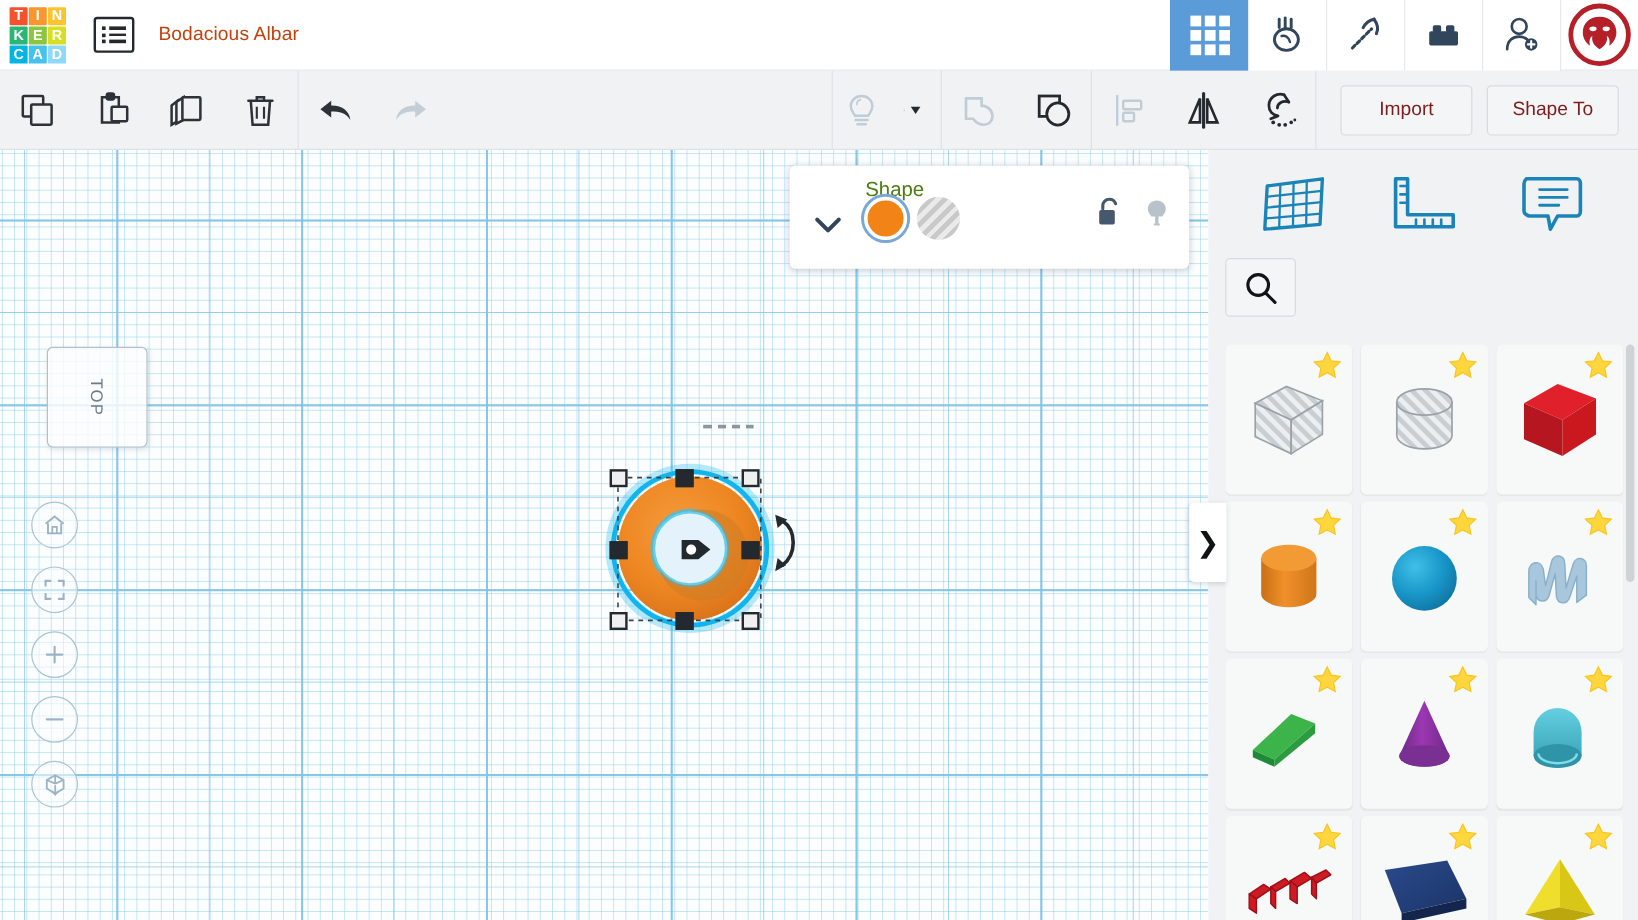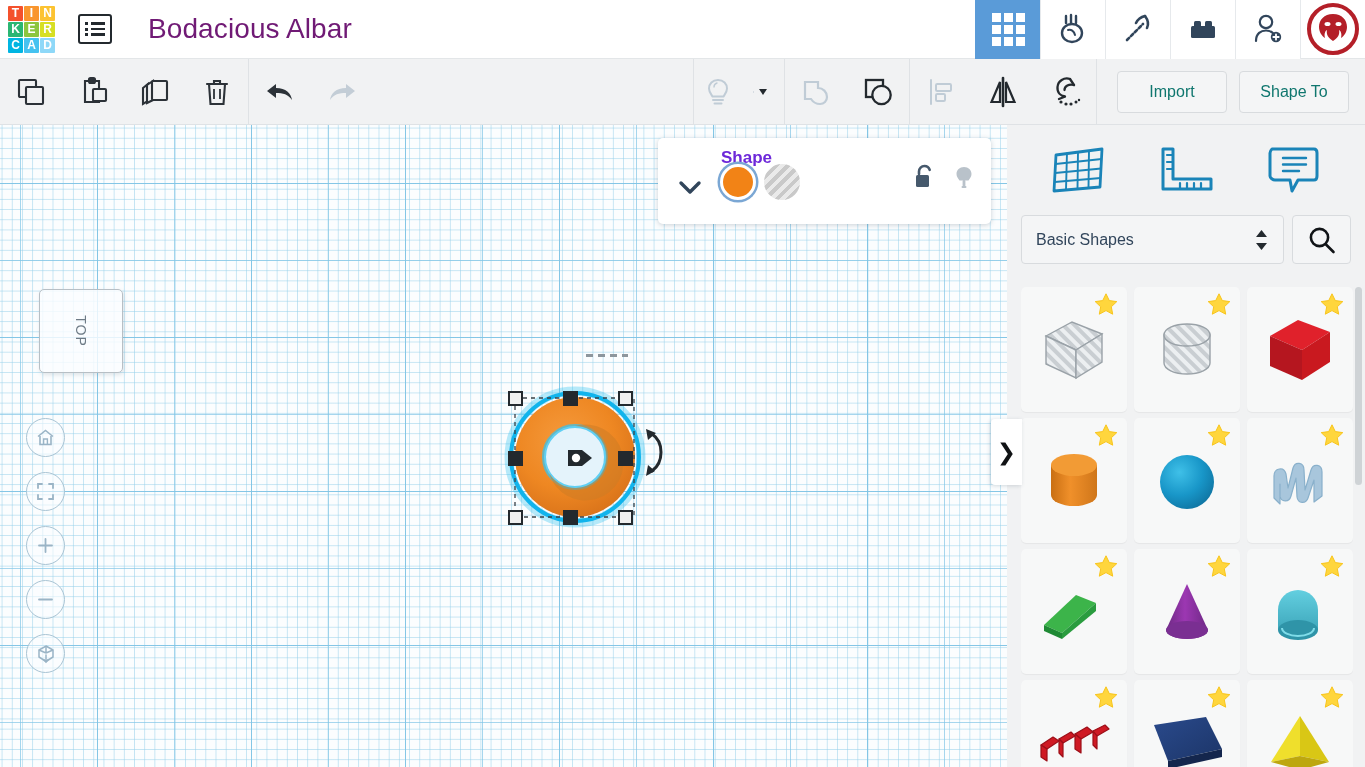--- a/index.html
+++ b/index.html
@@ -31,21 +31,21 @@
   .doc-icon {
     margin-left: 23px; width: 34px; height: 30px;
     border: 2.5px solid #23292e; border-radius: 3px;
     display: flex; align-items: center; justify-content: center;
   }
   .doc-icon .lines { width: 20px; }
   .doc-icon .ln { display: flex; align-items: center; margin: 2.5px 0; }
   .doc-icon .dot { width: 3px; height: 3px; background: #23292e; margin-right: 3px; }
   .doc-icon .bar { height: 2.5px; background: #23292e; flex: 1; }
   .proj-title {
-    margin-left: 36px; font-size: 28px; color: #701a75; font-weight: 400;
+    margin-left: 20px; font-size: 16px; color: #c2410c; font-weight: 400;
     letter-spacing: 0.1px;
   }
   .top-right { margin-left: auto; display: flex; align-items: center; height: 59px; }
   .top-btn {
     width: 65px; height: 59px; display: flex; align-items: center; justify-content: center;
     border-left: 1px solid #e6e9ec; background: #fff;
   }
   .top-btn.active { background: #5a9bd8; border-left-color: #5a9bd8; }
   .grid9 { display: grid; grid-template-columns: repeat(3,9px); grid-template-rows: repeat(3,9px); gap: 3px; }
   .grid9 i { background: #fff; display: block; }
@@ -65,21 +65,21 @@
   .tgroup { display: flex; align-items: center; height: 66px; }
   .tsep { width: 1px; height: 66px; background: #dfe2e5; }
   .tbtn {
     width: 62px; height: 66px; display: flex; align-items: center; justify-content: center;
   }
   .flexspacer { flex: 1; }
   .tb-actions { display: flex; align-items: center; gap: 12px; margin-left: 20px; margin-right: 16px; }
   .pillbtn {
     min-width: 110px; height: 42px; padding: 0 20px;
     border: 1px solid #d8dbde; border-radius: 4px; background: #f4f5f6;
-    color: #0f766e; font-size: 16px; display: flex; align-items: center; justify-content: center;
+    color: #7f1d1d; font-size: 16px; display: flex; align-items: center; justify-content: center;
     font-family: "Liberation Sans", sans-serif;
   }
 
   
   .canvas {
     position: absolute; left: 0; top: 125px; width: 1007px; height: 642px;
     background-color: #fbfdfe;
     background-image:
       linear-gradient(to right, rgba(120,190,225,0.85) 0 1.4px, transparent 1.4px),
       linear-gradient(to bottom, rgba(120,190,225,0.85) 0 1.4px, transparent 1.4px),
@@ -119,21 +119,21 @@
     display: flex; align-items: center; justify-content: center;
   }
 
   
   .shape-panel {
     position: absolute; left: 658px; top: 138px; width: 333px; height: 86px;
     background: #ffffff; border-radius: 5px;
     box-shadow: 0 1px 5px rgba(60,80,100,0.25);
   }
   .shape-panel .sp-title {
-    position: absolute; left: 63px; top: 10px; font-size: 17px; color: #6d28d9; font-weight: bold;
+    position: absolute; left: 63px; top: 10px; font-size: 17px; color: #4d7c0f; font-weight: normal;
   }
   .sp-chev { position: absolute; left: 17px; top: 38px; width: 30px; height: 22px; }
   .swatch {
     position: absolute; width: 36px; height: 36px; border-radius: 50%; top: 26px;
   }
   .swatch.solid { left: 62px; background: #f28316; border: 3px solid #ffffff; box-shadow: 0 0 0 2.5px #7ba7d4; }
   .swatch.hole {
     left: 106px;
     background: repeating-linear-gradient(135deg, #c9c9c9 0 4px, #eaeaea 4px 8px);
   }
@@ -552,27 +552,20 @@
       </div>
       <div class="rp-icon">
         <svg width="58" height="54" viewBox="0 0 58 54" fill="none" stroke="#1a84b8" stroke-width="3" stroke-linejoin="round" stroke-linecap="round">
           <path d="M8 6 H50 C52 6 53 8 53 10 V33 C53 35 52 37 50 37 H34 L28 48 L26 37 H11 C9 37 6 35 6 33 V10 C6 8 8 6 8 6 Z"></path>
           <path d="M19 15 H42 M19 21.5 H42 M19 28 H35" stroke-width="2.4"></path>
         </svg>
       </div>
     </div>
 
     <div class="rp-search-row">
-      <div class="rp-select">
-        <span>Basic Shapes</span>
-        <svg width="15" height="28" viewBox="0 0 15 28">
-          <path d="M7.5 4 L13 11 L2 11 Z" fill="#23292e"></path>
-          <path d="M7.5 24 L13 17 L2 17 Z" fill="#23292e"></path>
-        </svg>
-      </div>
       <div class="rp-searchbtn">
         <svg width="32" height="32" viewBox="0 0 32 32" fill="none" stroke="#111417" stroke-width="2.6">
           <circle cx="13.5" cy="13.5" r="8.6"></circle>
           <path d="M20 20.5 L27.5 28" stroke-linecap="round"></path>
         </svg>
       </div>
     </div>
 
     <div class="shapegrid" id="shapegrid">
         <div class="shapecell" title="Box Hole">

